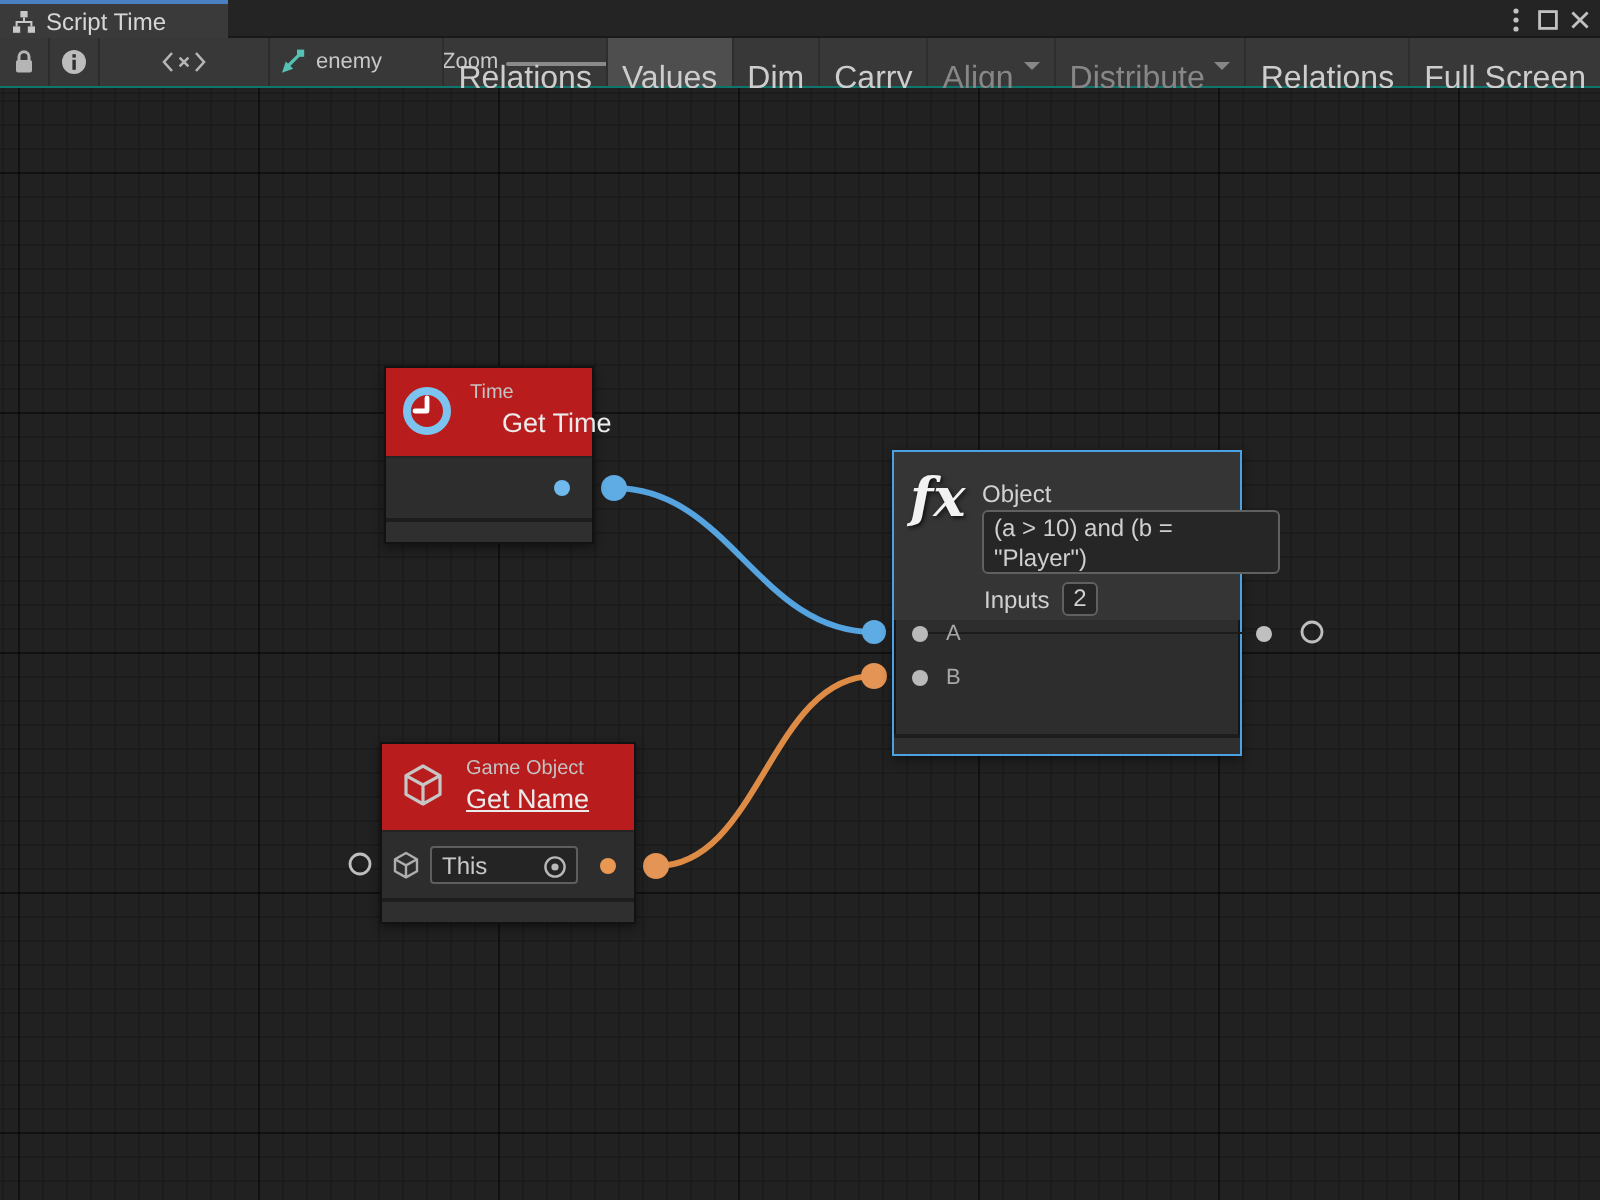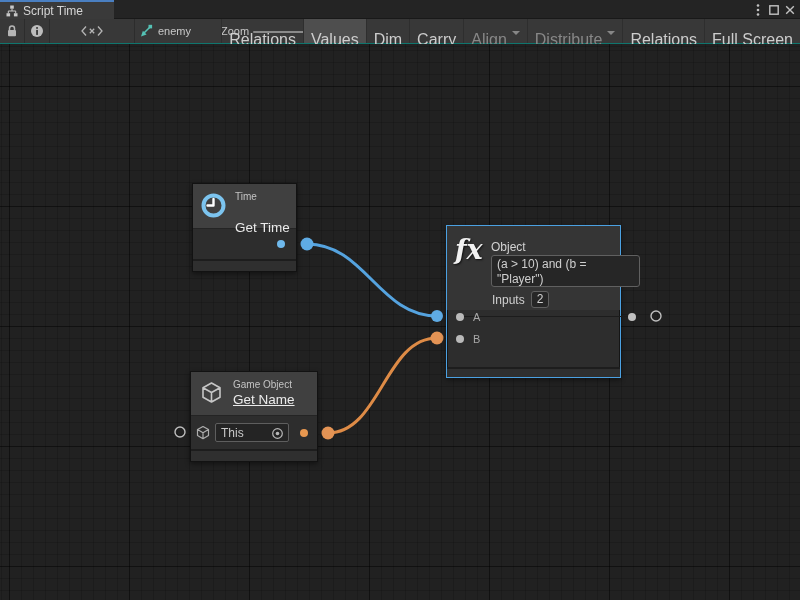--- a/index.html
+++ b/index.html
@@ -32,21 +32,21 @@
     background-image:
       repeating-linear-gradient(to right, rgba(0,0,0,0.40) 0px, rgba(0,0,0,0.40) 1px, transparent 1px, transparent 120px),
       repeating-linear-gradient(to bottom, rgba(0,0,0,0.40) 0px, rgba(0,0,0,0.40) 1px, transparent 1px, transparent 120px),
       repeating-linear-gradient(to right, rgba(0,0,0,0.15) 0px, rgba(0,0,0,0.15) 1px, transparent 1px, transparent 12px),
       repeating-linear-gradient(to bottom, rgba(0,0,0,0.15) 0px, rgba(0,0,0,0.15) 1px, transparent 1px, transparent 12px);
     background-position: 9px 0, 0 42px, 9px 0, 0 6px; }
   .wires { position:absolute; top:0; left:0; width:800px; height:556px; }
 
   
   .node { position:absolute; background:#2d2d2d; border:1px solid #121212; box-shadow:0 2px 5px rgba(0,0,0,0.45); }
-  .node-header { position:absolute; top:0; left:0; right:0; border-bottom:1px solid #242424; background:#404040; }
+  .node-header { position:absolute; top:0; left:0; right:0; border-bottom:1px solid #242424; background:#b91c1c; }
   .node-footer { position:absolute; bottom:0; left:0; right:0; background:#2f2f2f; border-top:2px solid #1d1d1d; }
   .cat { position:absolute; font-size:10px; color:#c3c3c3; white-space:nowrap; }
   .ttl { position:absolute; font-size:13.5px; color:#ebebeb; white-space:nowrap; }
   .port-dot { position:absolute; width:8px; height:8px; border-radius:50%; }
 
   .node-time { left:192px; top:139px; width:105px; height:89px; }
   .node-time .node-header { height:45px; }
 
   .node-formula { left:446px; top:181px; width:175px; height:153px; border:1px solid #4ba1e2; box-shadow:inset 0 0 0 1px #151515, 0 2px 5px rgba(0,0,0,0.45); }
   .node-formula .node-header { height:84px; background:#353535; border-bottom:none; }
@@ -183,21 +183,21 @@
       <circle cx="180" cy="388" r="5" fill="none" stroke="#bfbfbf" stroke-width="1.4"></circle>
     </svg>
 
     <div class="node node-time">
       <div class="node-header">
         <svg style="position:absolute;left:7px;top:8px;" width="27" height="27" viewBox="0 0 27 27">
           <circle cx="13.5" cy="13.5" r="10" fill="none" stroke="#7cc4ef" stroke-width="4"></circle>
           <path d="M13.5 13.5 V7 M13.5 13.5 H7.5" stroke="#ffffff" stroke-width="2.4" stroke-linecap="round"></path>
         </svg>
         <span class="cat" style="left:42px;top:7px;">Time</span>
-        <span class="ttl" style="left:42px;top:20px;margin-top:16px;">Get Time</span>
+        <span class="ttl" style="left:58px;top:20px;">Get Time</span>
       </div>
       <div class="port-dot" style="left:84px;top:56px;background:#6fb9ec;"></div>
       <div class="node-footer"></div>
     </div>
 
     <div class="node node-formula">
       <div class="node-header"></div>
       <span class="fx">fx</span>
       <span class="formula-title">Object</span>
       <div class="expr">(a &gt; 10) and (b = "Player")</div>

